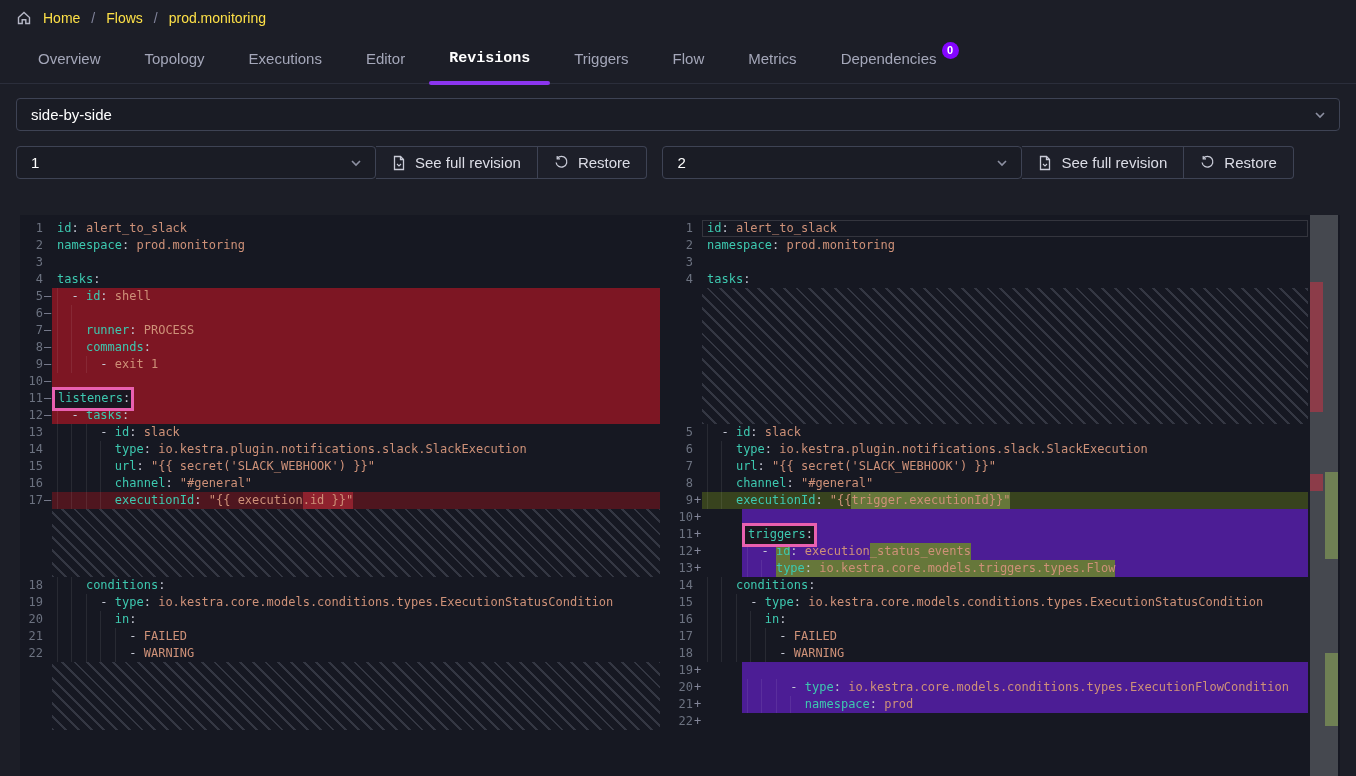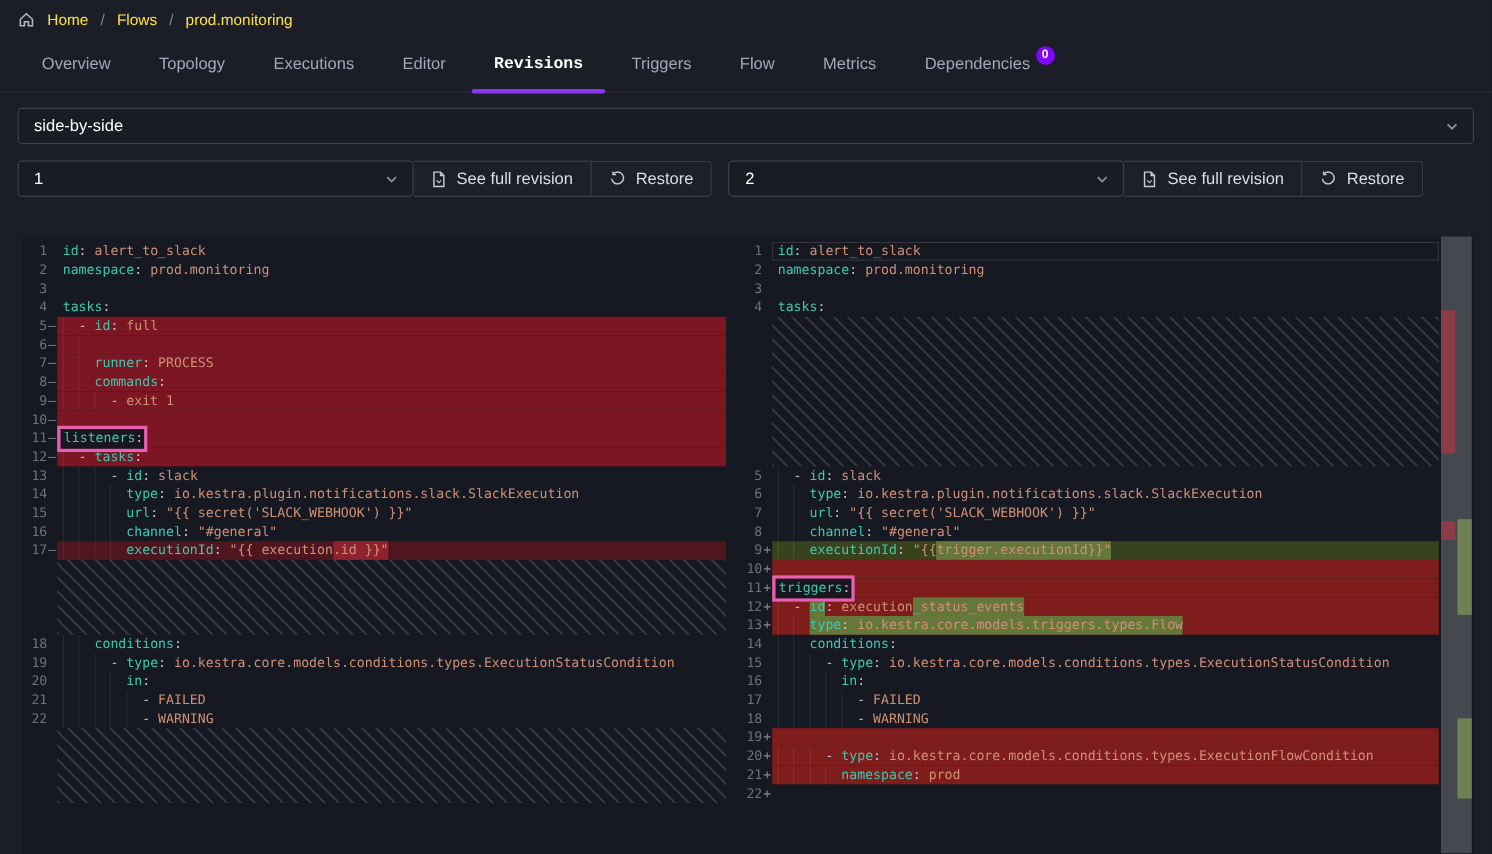--- a/index.html
+++ b/index.html
@@ -41,21 +41,21 @@
   .crow { display:flex; height:17px; line-height:17px; font-family:"DejaVu Sans Mono", monospace; font-size:12px; }
   .gut { display:flex; flex:0 0 auto; color:#6c7280; }
   .panel.left  .gut { width:32px; padding-left:2px; }
   .panel.right .gut { width:42px; padding-left:2px; }
   .gut .num { flex:1; text-align:right; }
   .gut .sign { width:9px; text-align:center; color:#84879a; }
   .code { position:relative; flex:1; padding-left:5px; white-space:pre; color:#c8cad3; }
   .panel.right .code { margin-right:32px; }
   .crow.del    .code { background:#7d1623; }
   .crow.delmod .code { background:#4f161f; }
-  .crow.add    .code { background:#7f1d1d; }
+  .crow.add    .code { background:#4c1d95;margin-left:40px; }
   .crow.addmod .code { background:#38431e; }
   .crow.cur    .code { box-shadow:inset 0 0 0 1px rgba(255,255,255,0.13); }
   .tk-key { color:#3dc9b0; }
   .tk-val { color:#ce9178; }
   .tk-p   { color:#c5c8d4; }
   .code .txt { position:relative; z-index:1; }
   .hlbox { position:absolute; top:0; height:17px; z-index:0; }
   .hl-del { background:#8f222e; }
   .hl-add { background:#66773a; }
   .guide { position:absolute; top:0; bottom:0; width:0; border-left:1px solid rgba(255,255,255,0.08); }
@@ -198,21 +198,21 @@
           <span class="num">4</span>
           <span class="sign"></span>
         </span>
         <span class="code"><span class="txt"><span class="tk-key">tasks</span><span class="tk-p">:</span></span></span>
       </div>
       <div class="crow del">
         <span class="gut">
           <span class="num">5</span>
           <span class="sign">–</span>
         </span>
-        <span class="code"><i class="guide" style="left: calc(0ch + 5px);"></i><span class="txt"><span class="tk-p">  </span><span class="tk-p">- </span><span class="tk-key">id</span><span class="tk-p">: </span><span class="tk-val">full</span></span></span>
+        <span class="code"><i class="guide" style="left: calc(0ch + 5px);"></i><span class="txt"><span class="tk-p">  </span><span class="tk-p">- </span><span class="tk-key">id</span><span class="tk-p">: </span><span class="tk-val">shell</span></span></span>
       </div>
       <div class="crow del">
         <span class="gut">
           <span class="num">6</span>
           <span class="sign">–</span>
         </span>
         <span class="code"><i class="guide" style="left: calc(0ch + 5px);"></i><i class="guide" style="left: calc(2ch + 5px);"></i></span>
       </div>
       <div class="crow del">
         <span class="gut">

